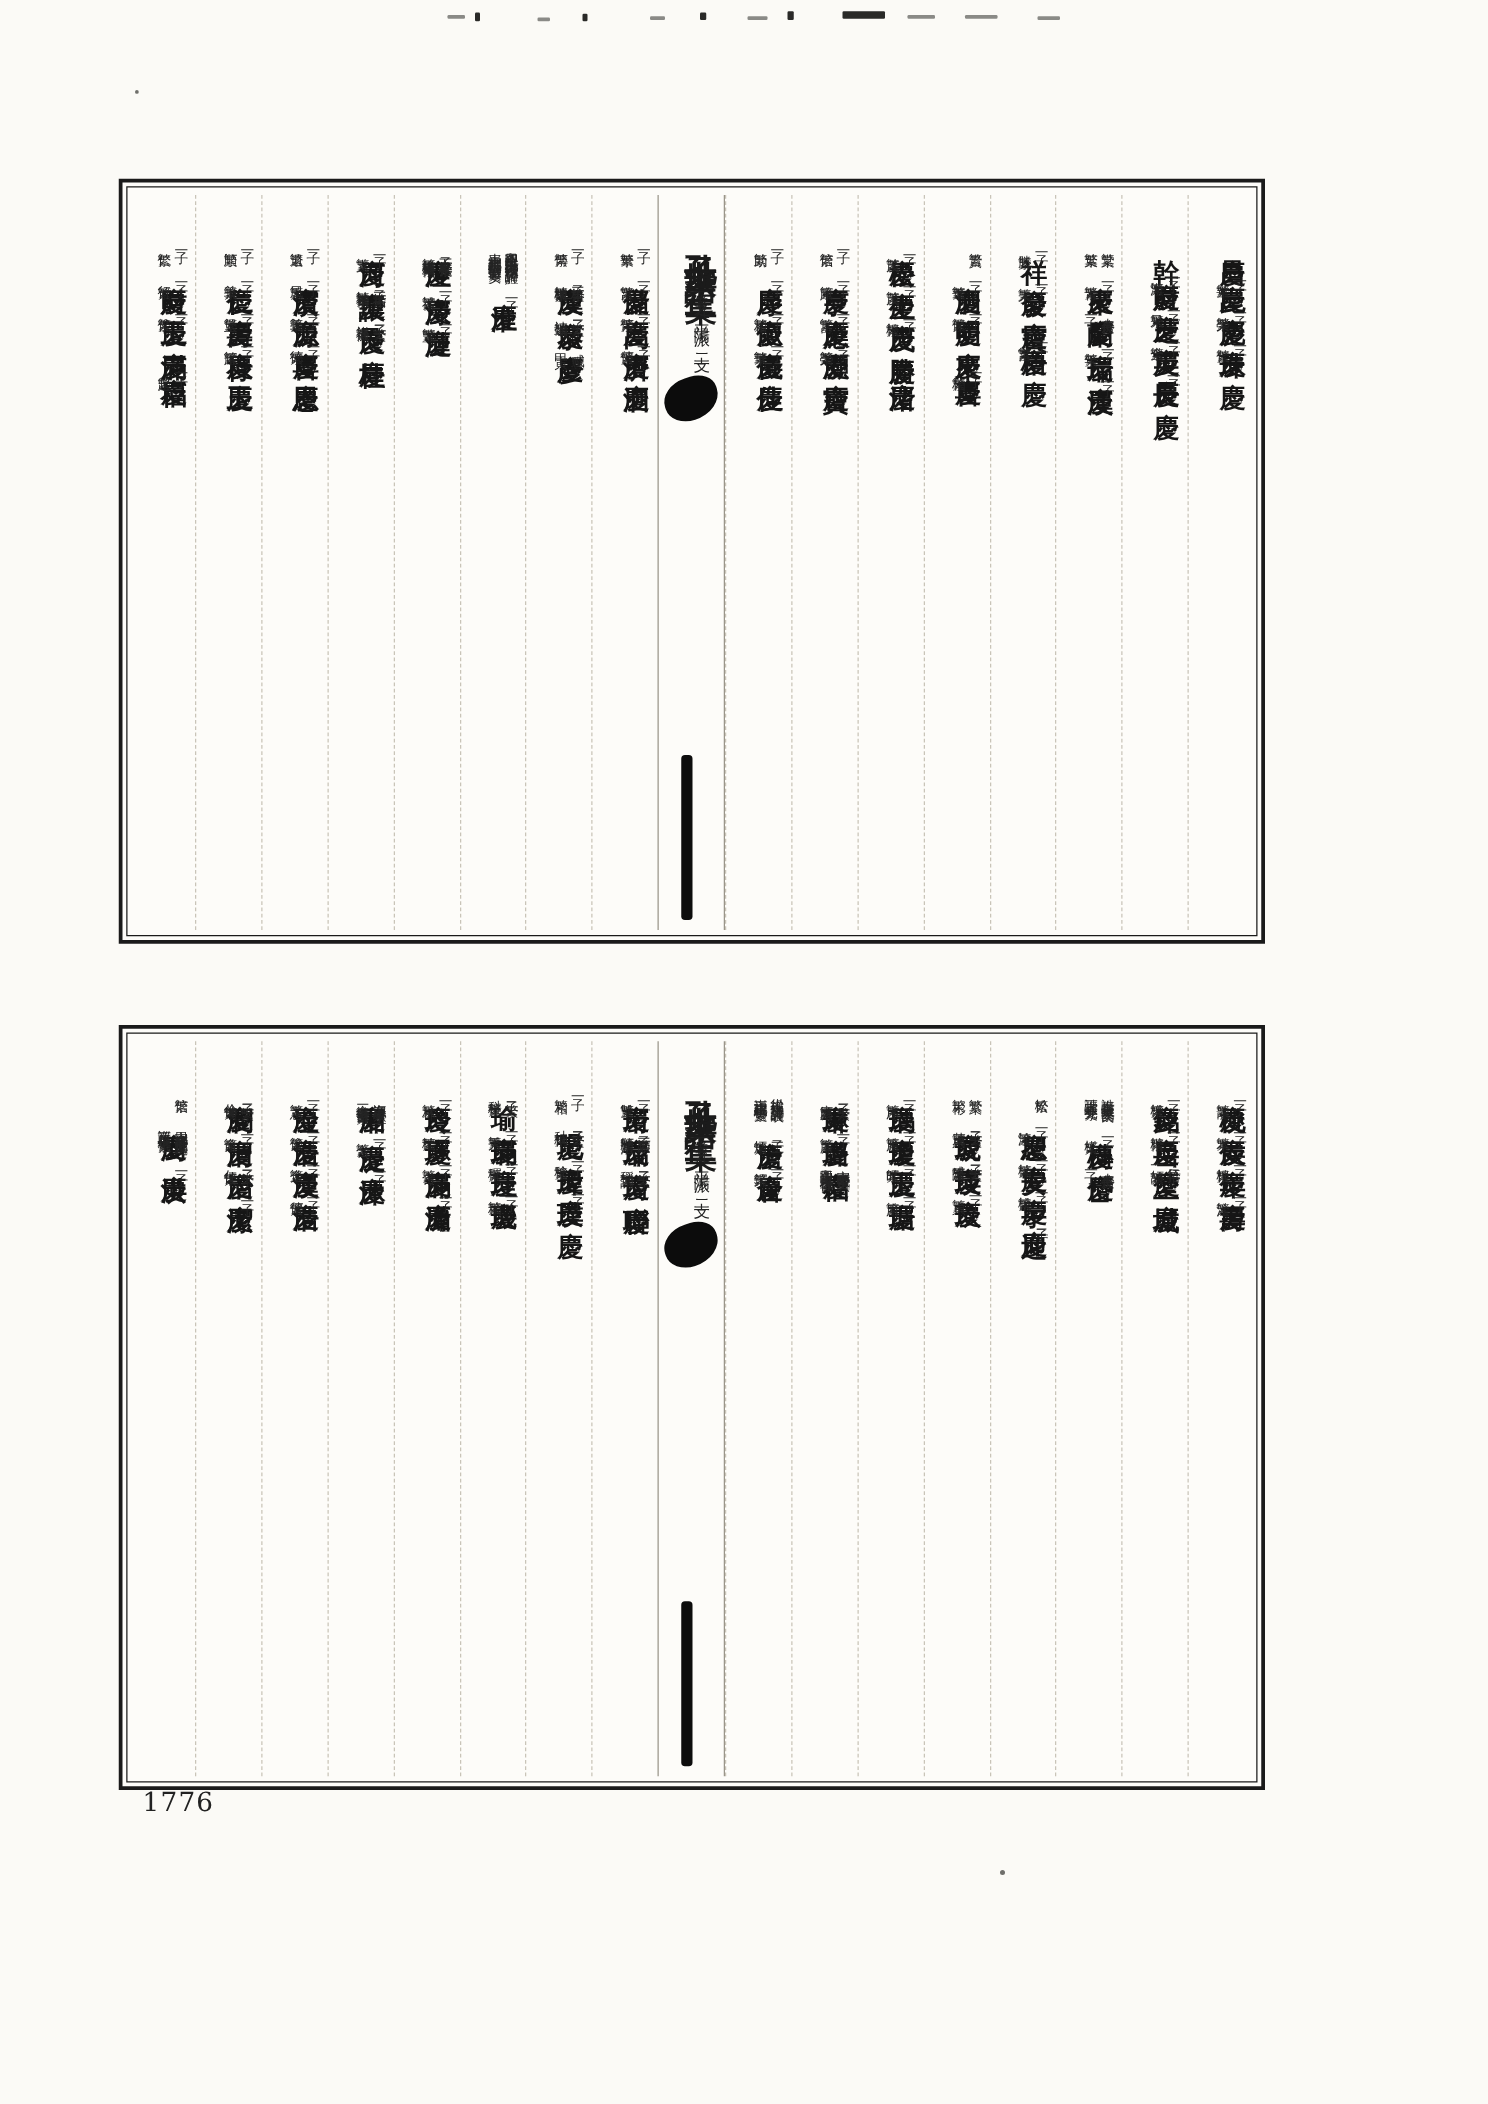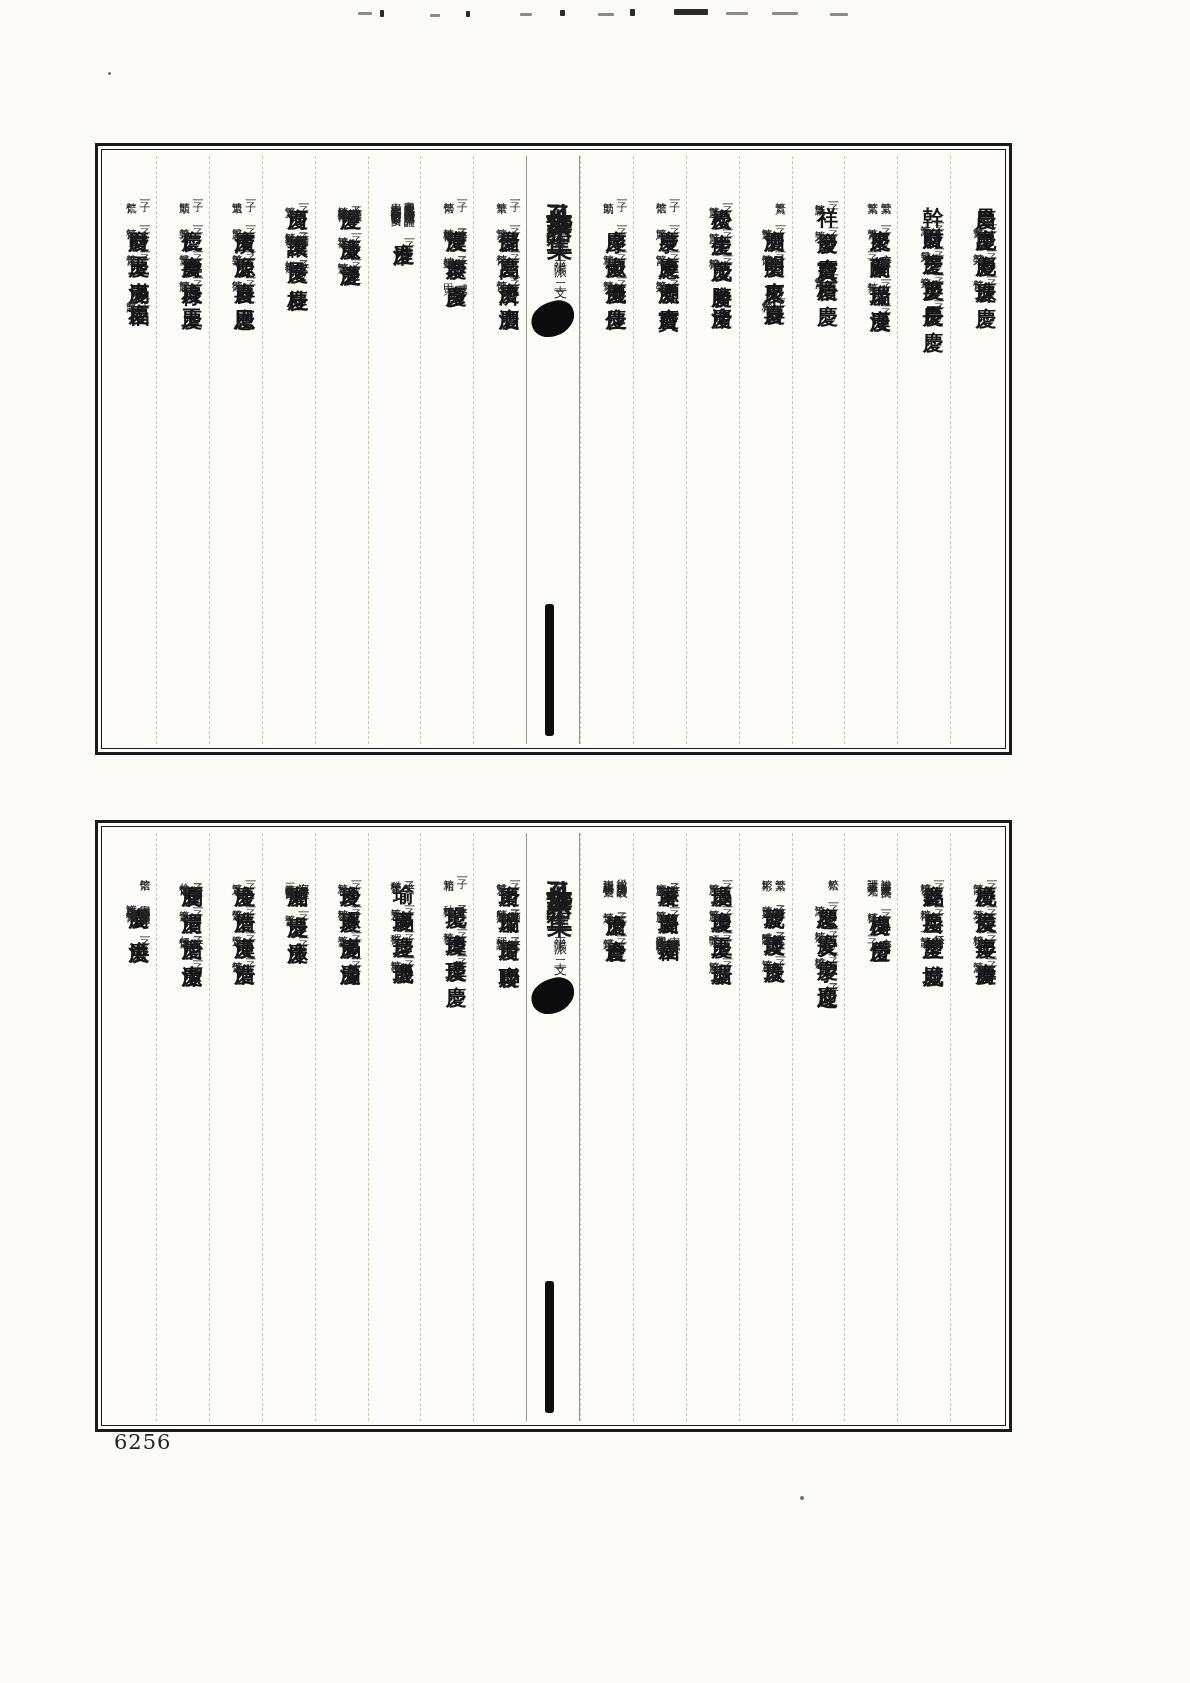--- a/index.html
+++ b/index.html
@@ -217,13 +217,13 @@
 繁傳</span></span></div>
       <div class="col"><span class="entry"><span class="nm">慶潤</span><span class="nt">子二繁
 倫繁伸</span></span><span class="entry"><span class="nm">慶渭</span><span class="nt">子一
 繁侖</span></span><span class="entry"><span class="nm">慶治</span><span class="nt">子二繁
 仁繁佳</span></span><span class="entry"><span class="nm">慶潔</span><span class="nt">子一</span></span></div>
       <div class="col"><span class="entry"><span class="nt">繁信</span></span><span class="entry"><span class="nm">慶澍</span><span class="nt">字恩亭例授登仕郎候選
 巡政廳長子一繁儀</span></span><span class="entry"><span class="nm">慶洪</span><span class="nt">子一</span></span></div>
     </div>
 </div>
 
-<div class="page-number">6256</div>
+<div class="page-number">1776</div>
 
 </body></html>

